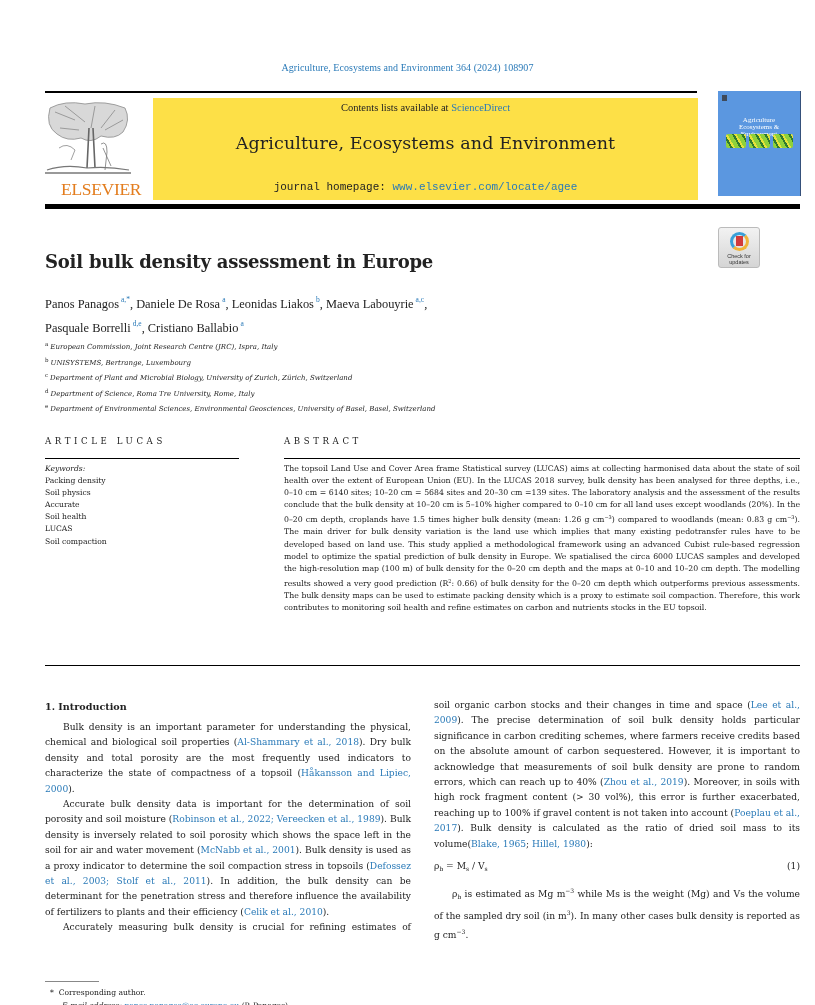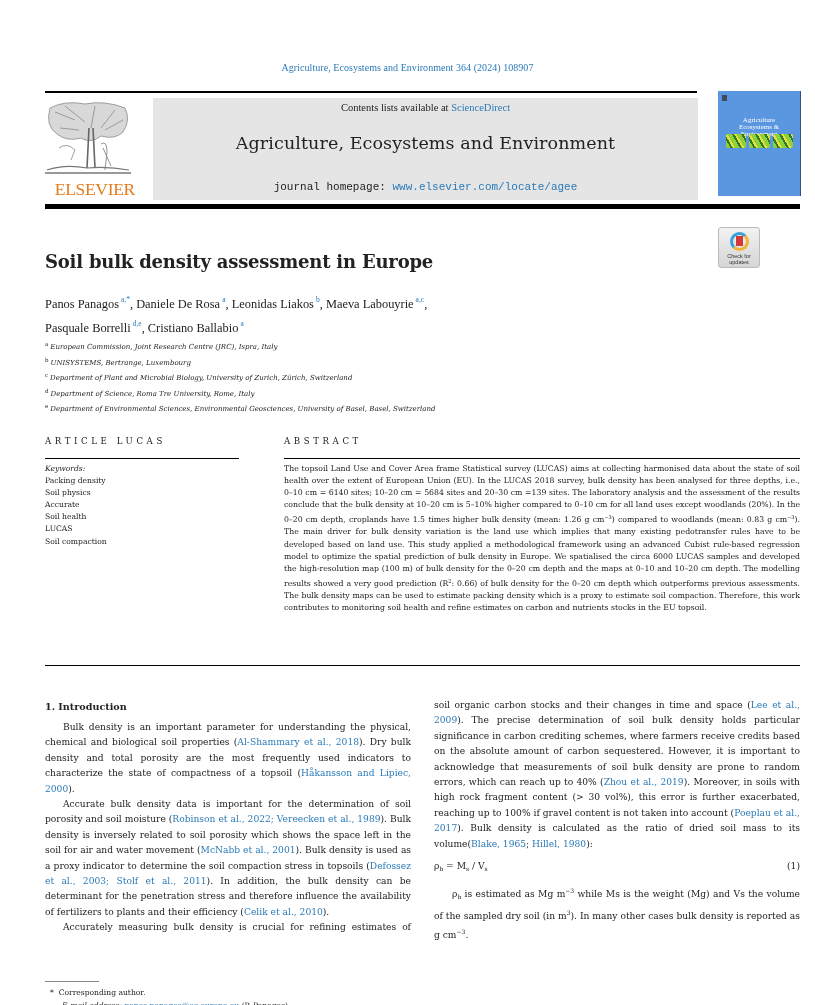--- a/index.html
+++ b/index.html
@@ -8,23 +8,23 @@
   .abs { position: absolute; margin-top: 28px; }
   a, .link { color: #2a7ab8; text-decoration: none; }
 
   .running-head { top: 34px; left: 0; width: 815px; text-align: center; font-family: "Liberation Serif", serif; font-size: 10px; color: #2a7ab8; letter-spacing: 0.05px; }
 
   .top-rule { top: 63px; left: 45px; width: 652px; height: 1.5px; background: #000; }
   .thick-rule { top: 176px; left: 45px; width: 755px; height: 5px; background: #000; }
 
   .elsevier-logo { top: 72px; left: 45px; width: 86px; height: 100px; }
   .elsevier-logo .tree { position: absolute; left: 0; top: 0; width: 86px; height: 76px; }
-  .elsevier-logo .wordmark { position: absolute; left: 4px; top: 79px; width: 86px; text-align: right; font-family: "Liberation Serif", serif; font-size: 17.5px; color: #e37d1e; letter-spacing: -0.3px; }
+  .elsevier-logo .wordmark { position: absolute; left: 16px; top: 79px; width: 86px; text-align: left; font-family: "Liberation Serif", serif; font-size: 17.5px; color: #e37d1e; letter-spacing: -0.3px; }
 
-  .journal-box { top: 70px; left: 153px; width: 545px; height: 102px; background: #e5e5e5; }
+  .journal-box { top: 70px; left: 153px; width: 545px; height: 102px; background: #fde047; }
   .journal-box .contents { position: absolute; top: 4px; left: 0; width: 100%; text-align: center; font-family: "Liberation Serif", serif; font-size: 10.5px; color: #222; }
   .journal-box .jtitle { position: absolute; top: 35px; left: 0; width: 100%; text-align: center; font-family: "DejaVu Serif", serif; font-size: 17.5px; color: #222; letter-spacing: 0.1px; }
   .journal-box .homepage { position: absolute; top: 83px; left: 0; width: 100%; text-align: center; font-family: Liberation Mono, monospace; font-size: 11px; color: #222; }
 
   .cover { top: 63px; left: 718px; width: 83px; height: 105px; background: #5b97e0; border-right: 1px solid #35507a; }
   .cover .cover-title { position: absolute; top: 26px; left: 0; width: 100%; text-align: center; font-family: "Liberation Serif", serif; font-size: 7px; line-height: 7px; color: #fff; }
   .cover .mini-logo { position: absolute; top: 4px; left: 4px; width: 5px; height: 6px; background: #3f4a5a; }
   .cover .tiles { position: absolute; top: 43px; left: 8px; width: 67px; height: 14px; display: flex; gap: 3px; }
   .cover .tile { flex: 1; background: repeating-linear-gradient(60deg, #8fd13a 0 4px, #2f7a2f 4px 6px, #e6e23a 6px 8px); border-radius: 2px; }
 

